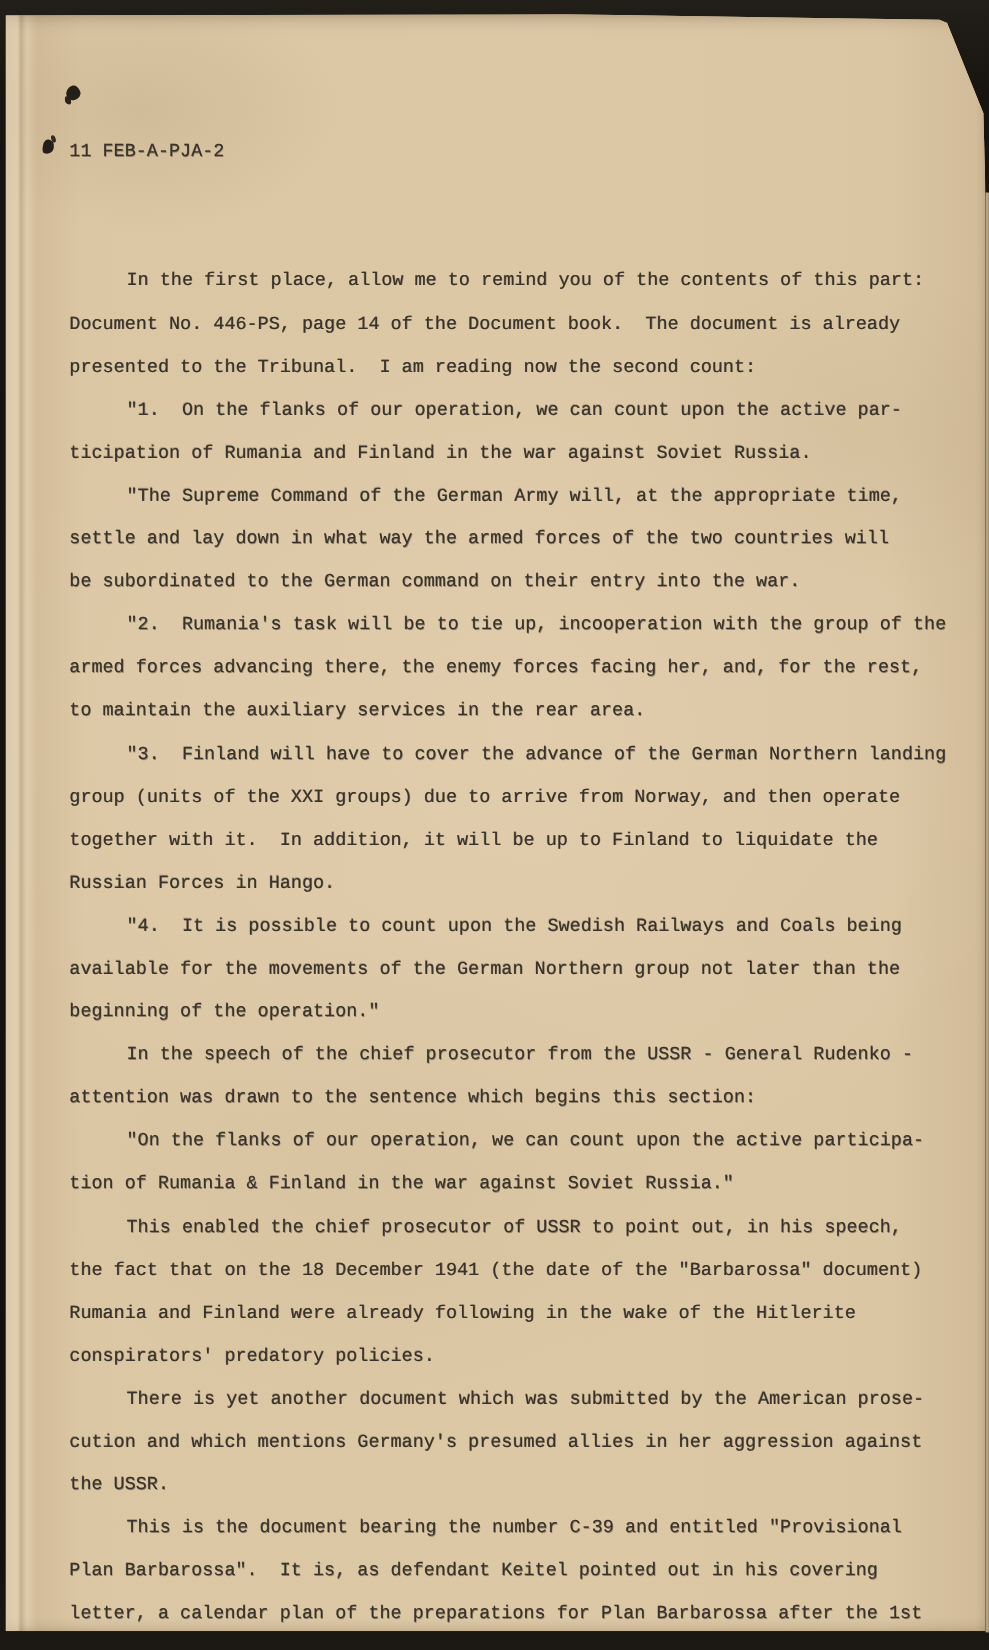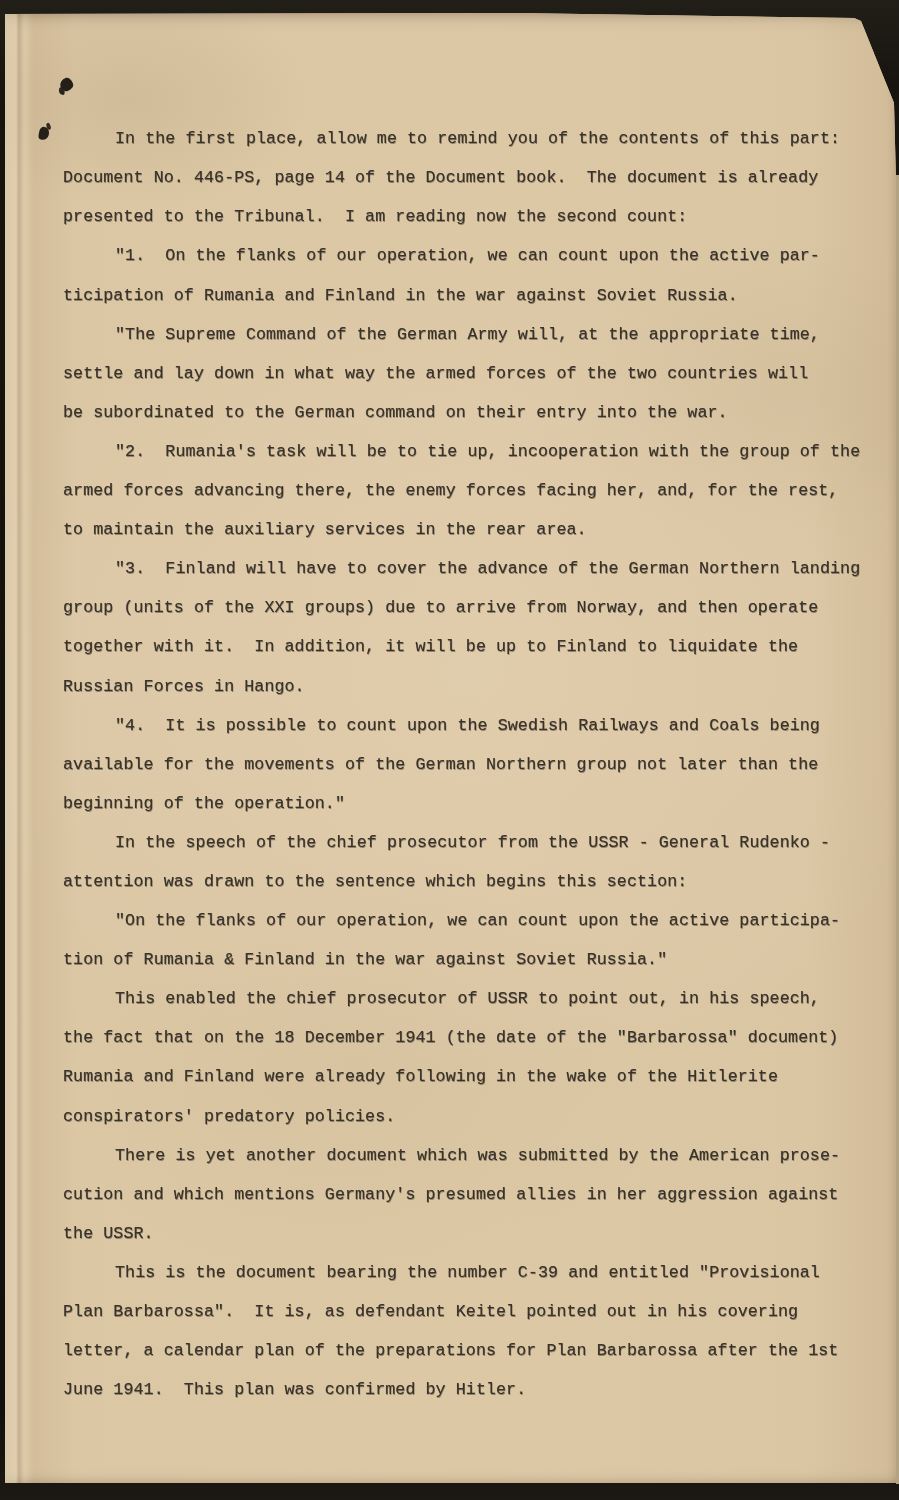--- a/index.html
+++ b/index.html
@@ -123,18 +123,19 @@
 </head>
 <body>
 
 <div class="paper">
   <div class="paper-left-edge"></div>
 
   <div class="ink-blob-a"></div>
   <div class="ink-blob-b"></div>
 
   <div class="text-block">
+    <div class="line">11 FEB-A-PJA-2</div>
     <div><div class="line indent">In the first place, allow me to remind you of the contents of this part:</div><div class="line">Document No. 446-PS, page 14 of the Document book.  The document is already</div><div class="line">presented to the Tribunal.  I am reading now the second count:</div><div class="line indent">"1.  On the flanks of our operation, we can count upon the active par-</div><div class="line">ticipation of Rumania and Finland in the war against Soviet Russia.</div><div class="line indent">"The Supreme Command of the German Army will, at the appropriate time,</div><div class="line">settle and lay down in what way the armed forces of the two countries will</div><div class="line">be subordinated to the German command on their entry into the war.</div><div class="line indent">"2.  Rumania's task will be to tie up, incooperation with the group of the</div><div class="line">armed forces advancing there, the enemy forces facing her, and, for the rest,</div><div class="line">to maintain the auxiliary services in the rear area.</div><div class="line indent">"3.  Finland will have to cover the advance of the German Northern landing</div><div class="line">group (units of the XXI groups) due to arrive from Norway, and then operate</div><div class="line">together with it.  In addition, it will be up to Finland to liquidate the</div><div class="line">Russian Forces in Hango.</div><div class="line indent">"4.  It is possible to count upon the Swedish Railways and Coals being</div><div class="line">available for the movements of the German Northern group not later than the</div><div class="line">beginning of the operation."</div><div class="line indent">In the speech of the chief prosecutor from the USSR - General Rudenko -</div><div class="line">attention was drawn to the sentence which begins this section:</div><div class="line indent">"On the flanks of our operation, we can count upon the active participa-</div><div class="line">tion of Rumania &amp; Finland in the war against Soviet Russia."</div><div class="line indent">This enabled the chief prosecutor of USSR to point out, in his speech,</div><div class="line">the fact that on the 18 December 1941 (the date of the "Barbarossa" document)</div><div class="line">Rumania and Finland were already following in the wake of the Hitlerite</div><div class="line">conspirators' predatory policies.</div><div class="line indent">There is yet another document which was submitted by the American prose-</div><div class="line">cution and which mentions Germany's presumed allies in her aggression against</div><div class="line">the USSR.</div><div class="line indent">This is the document bearing the number C-39 and entitled "Provisional</div><div class="line">Plan Barbarossa".  It is, as defendant Keitel pointed out in his covering</div><div class="line">letter, a calendar plan of the preparations for Plan Barbarossa after the 1st</div><div class="line">June 1941.  This plan was confirmed by Hitler.</div></div>
     
   </div>
 </div>
 
 <div class="edge-sliver"></div>
 
 </body></html>

